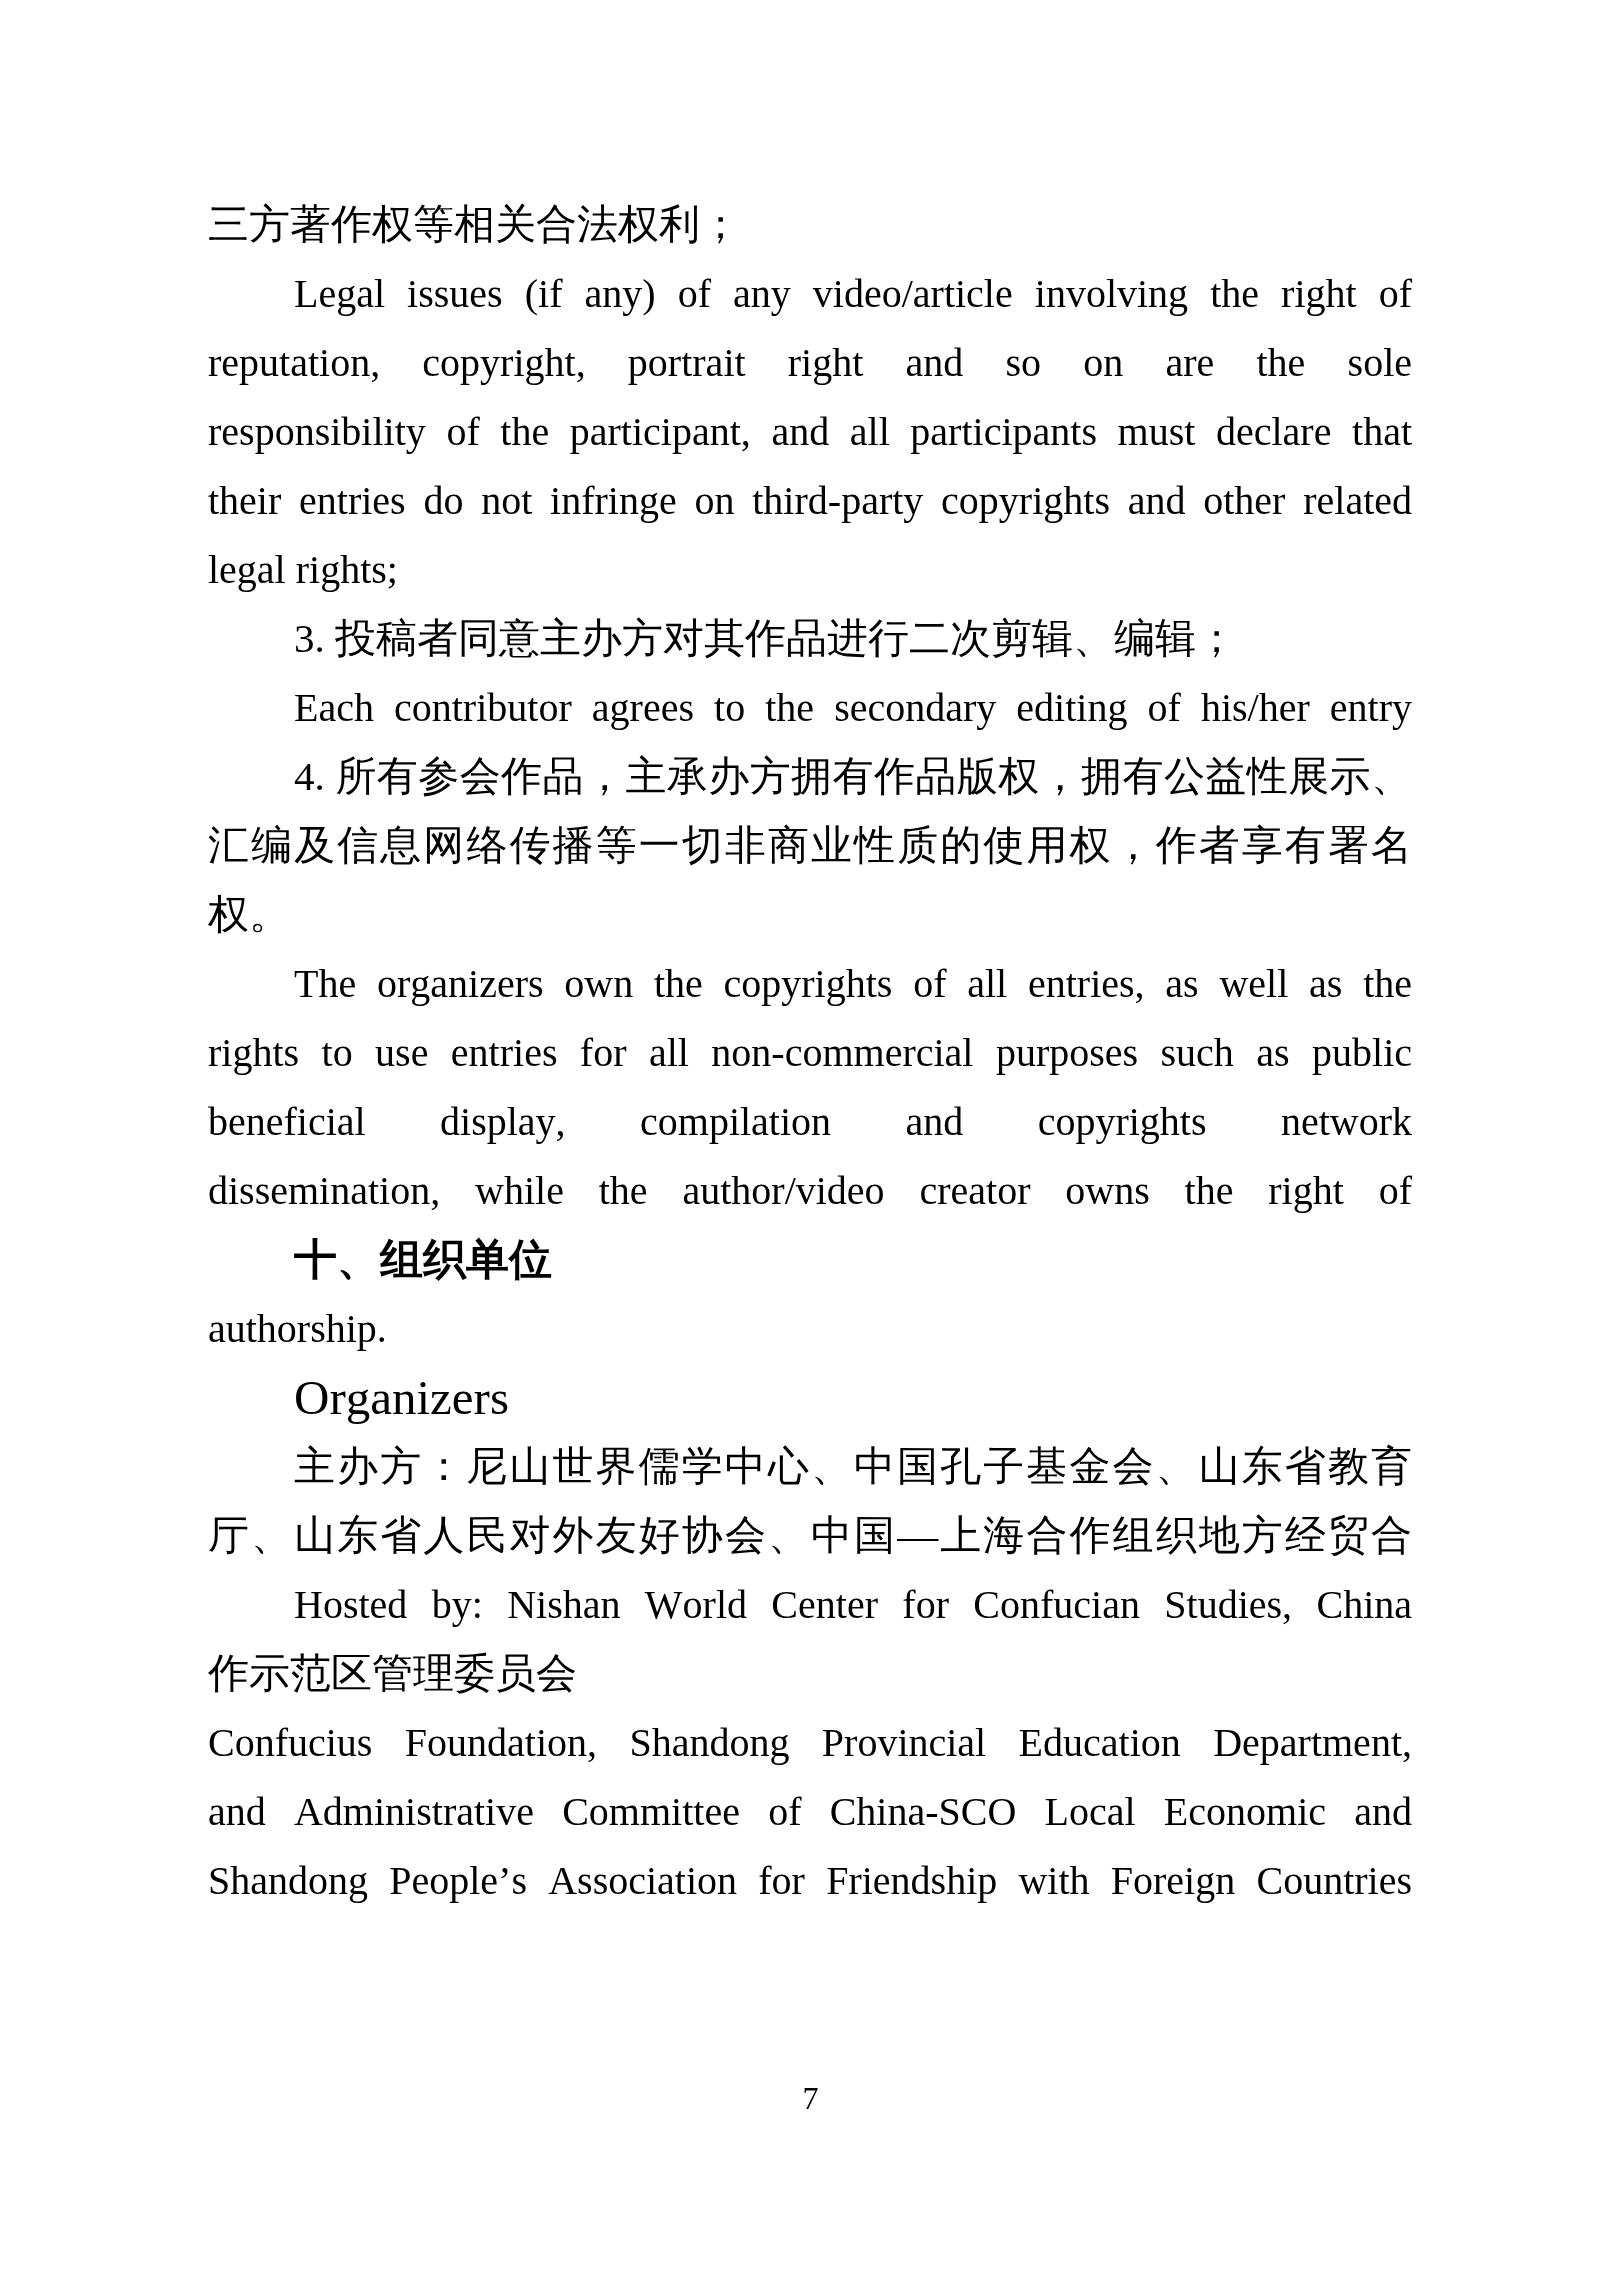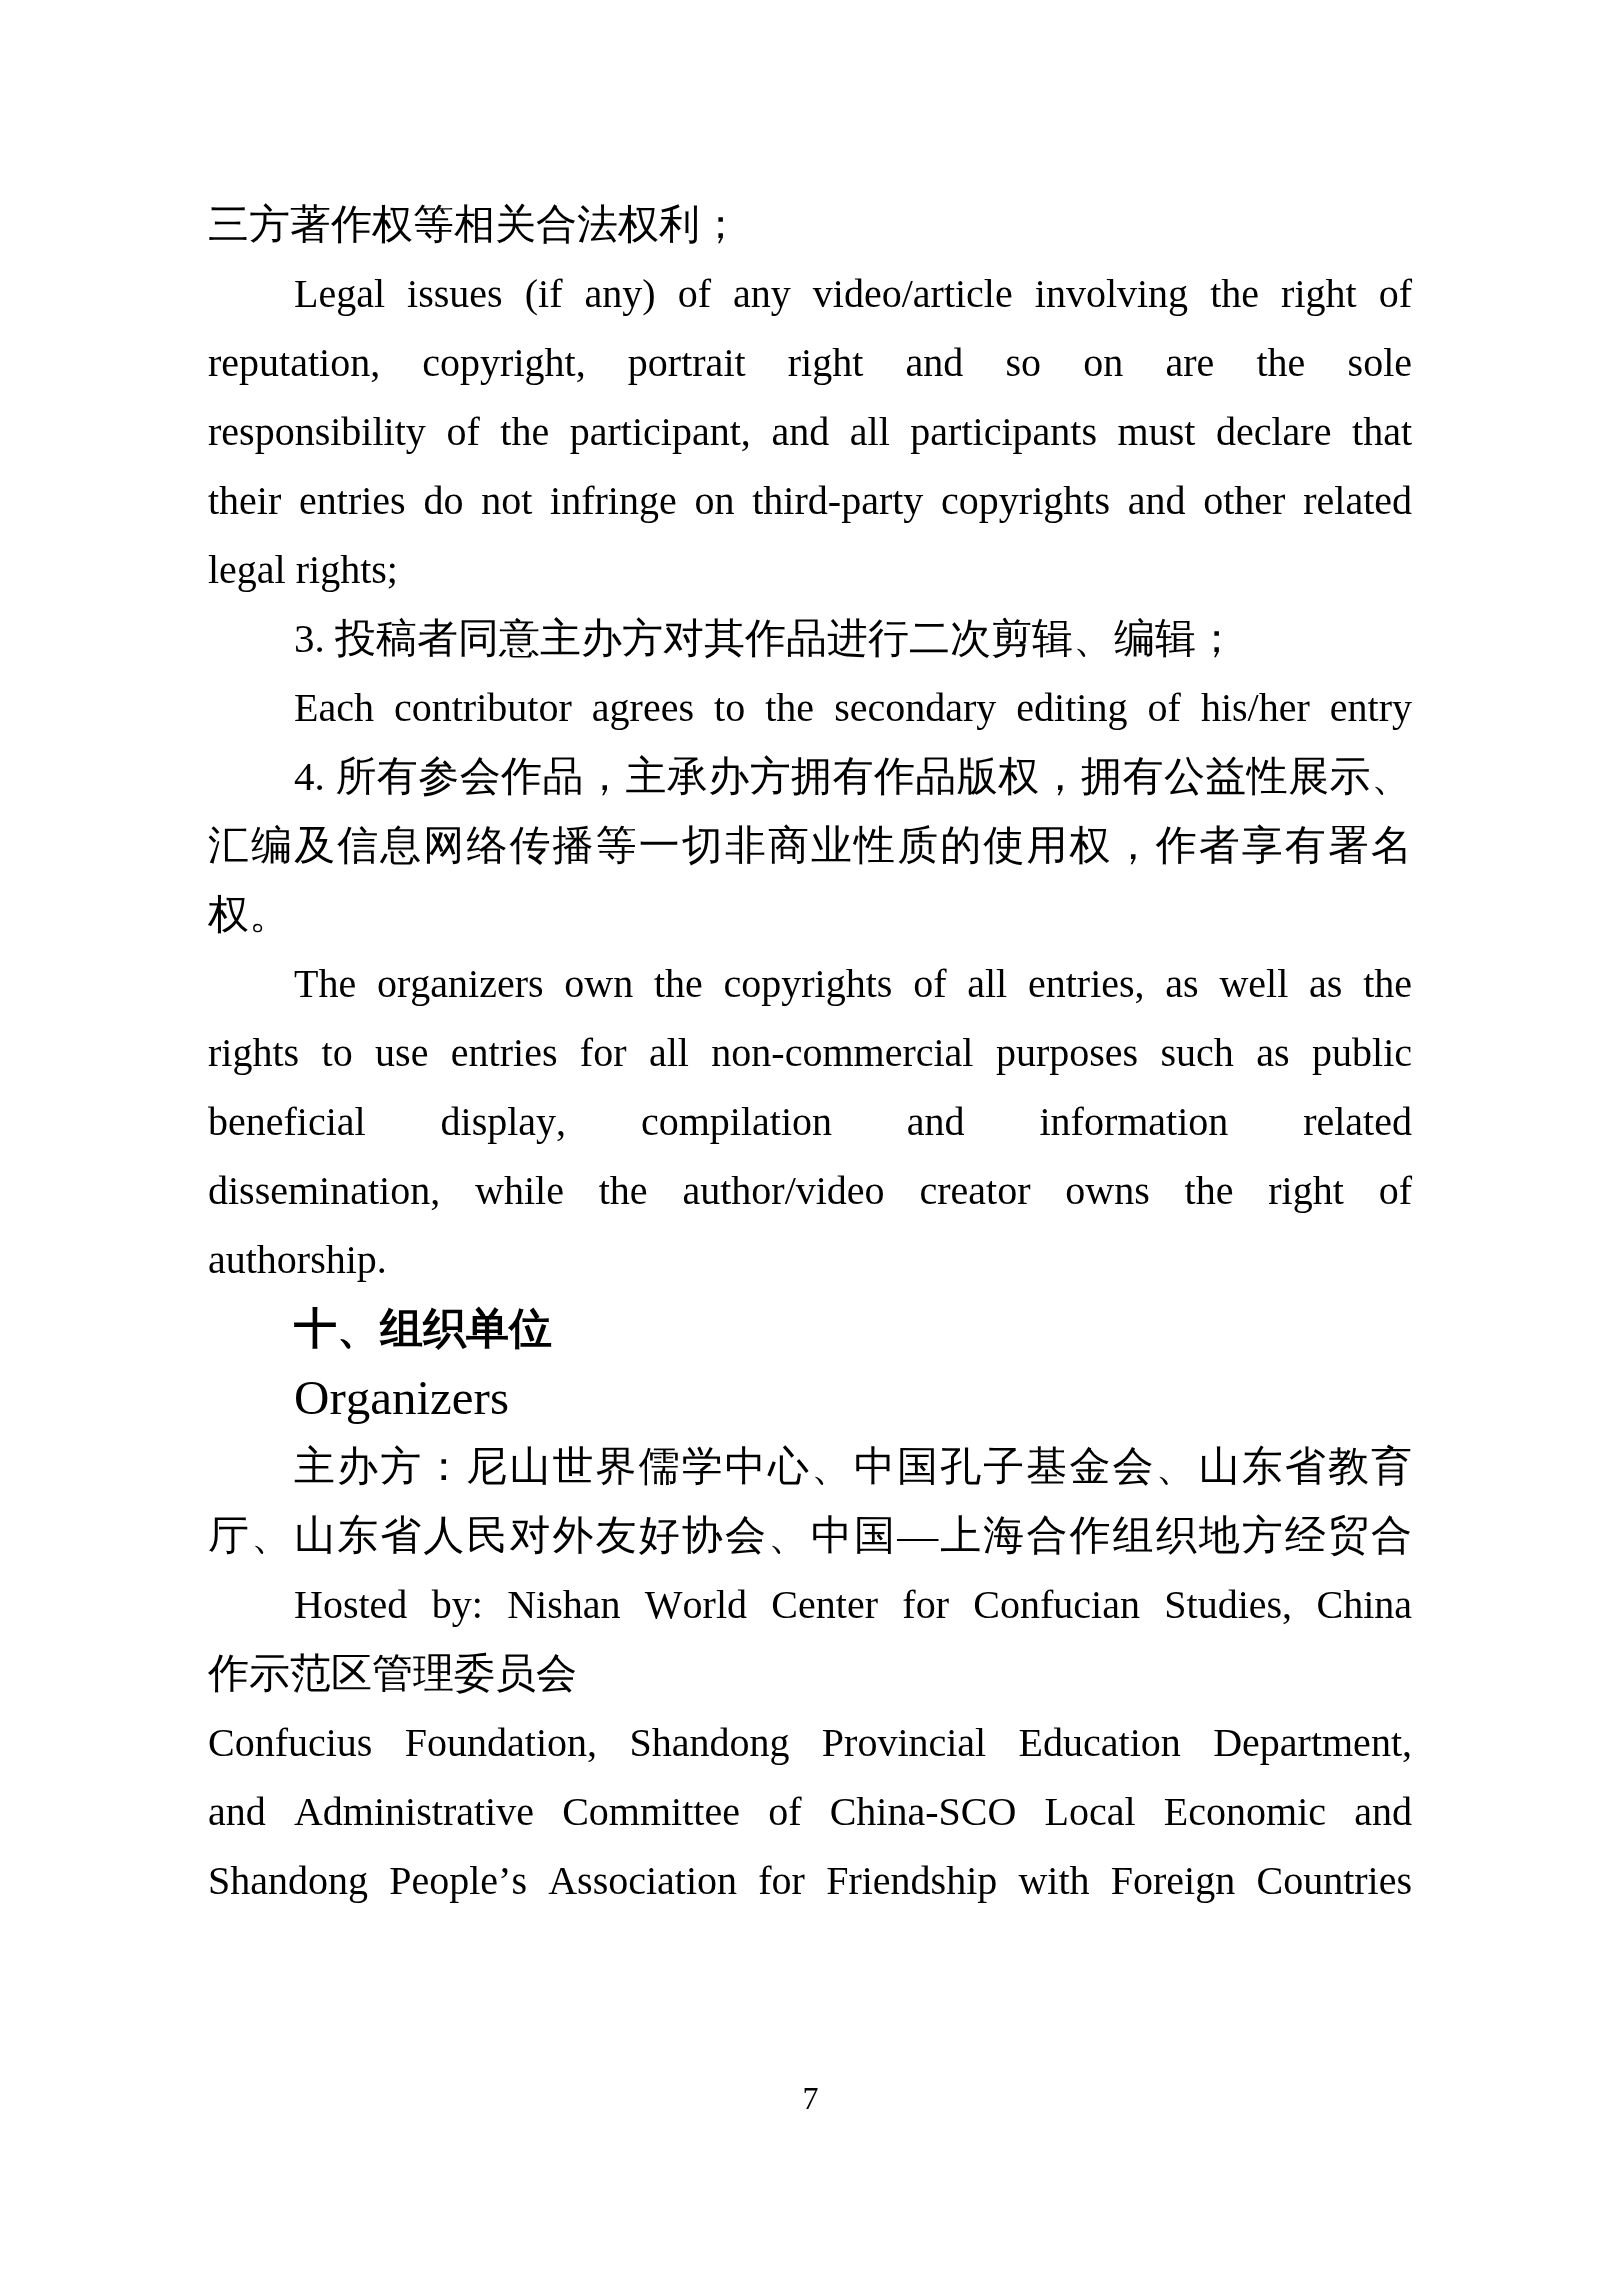--- a/index.html
+++ b/index.html
@@ -73,25 +73,25 @@
     <div class="ln zh ind end">3. 投稿者同意主办方对其作品进行二次剪辑、编辑；</div>
 
     <div class="ln en ind">Each contributor agrees to the secondary editing of his/her entry</div>
 
     <div class="ln zh ind">4. 所有参会作品，主承办方拥有作品版权，拥有公益性展示、</div>
     <div class="ln zh">汇编及信息网络传播等一切非商业性质的使用权，作者享有署名</div>
     <div class="ln zh end">权。</div>
 
     <div class="ln en ind">The organizers own the copyrights of all entries, as well as the</div>
     <div class="ln en">rights to use entries for all non-commercial purposes such as public</div>
-    <div class="ln en">beneficial display, compilation and information related</div>
+    <div class="ln en">beneficial display, compilation and copyrights network</div>
     <div class="ln en">dissemination, while the author/video creator owns the right of</div>
+    <div class="ln zh-head ind end">十、组织单位</div>
+
     <div class="ln en end">authorship.</div>
-
-    <div class="ln zh-head ind end">十、组织单位</div>
 
     <div class="ln en-head ind end">Organizers</div>
 
     <div class="ln zh ind">主办方：尼山世界儒学中心、中国孔子基金会、山东省教育</div>
     <div class="ln zh">厅、山东省人民对外友好协会、中国—上海合作组织地方经贸合</div>
     <div class="ln en ind">Hosted by: Nishan World Center for Confucian Studies, China</div>
 
     <div class="ln zh end">作示范区管理委员会</div>
     <div class="ln en">Confucius Foundation, Shandong Provincial Education Department,</div>
     <div class="ln en">and Administrative Committee of China-SCO Local Economic and</div>

